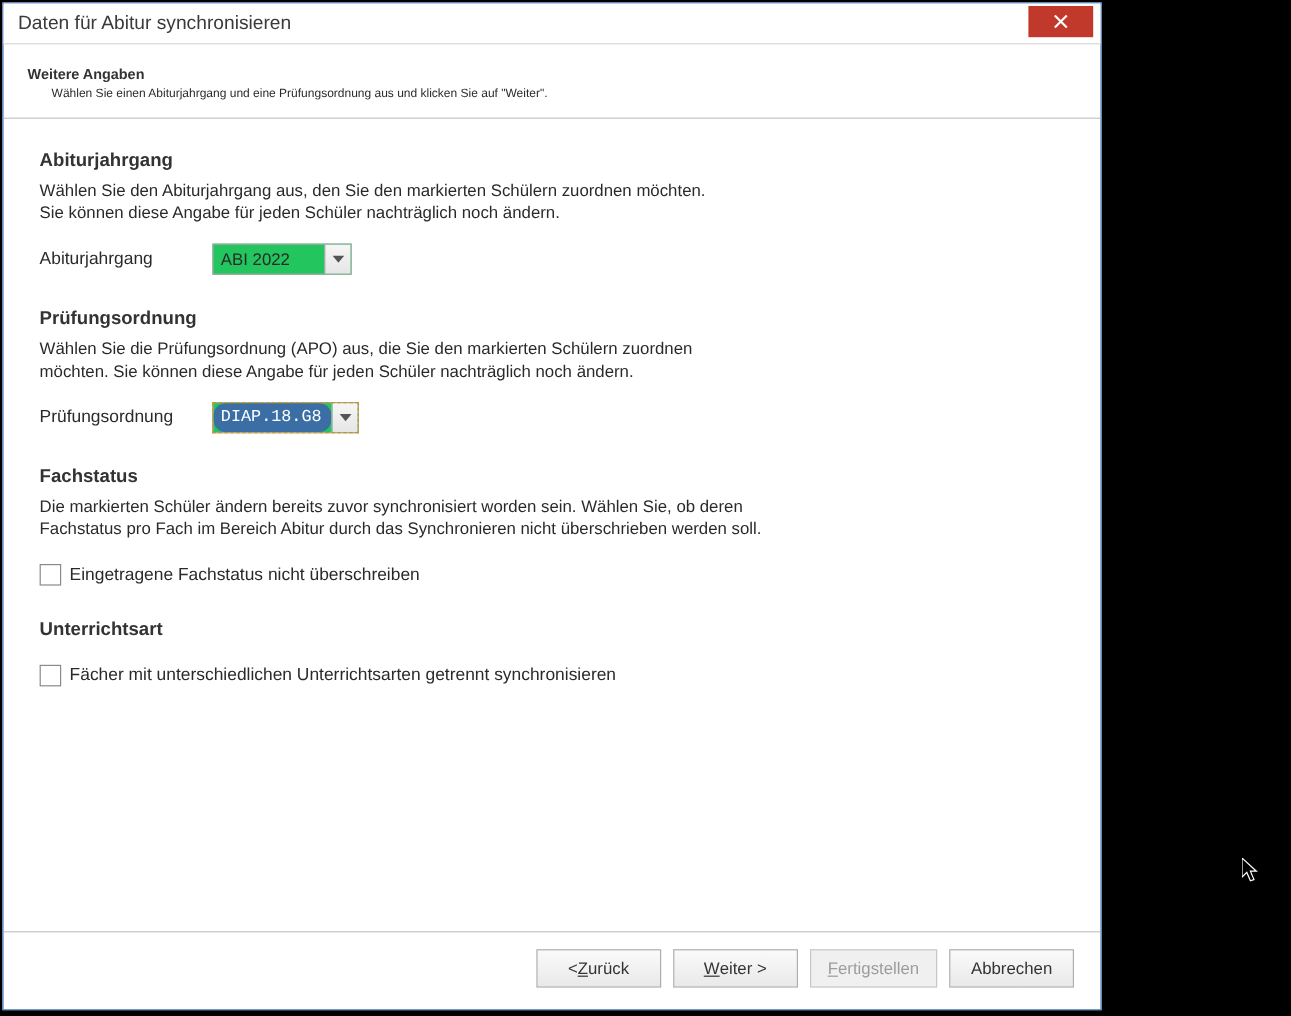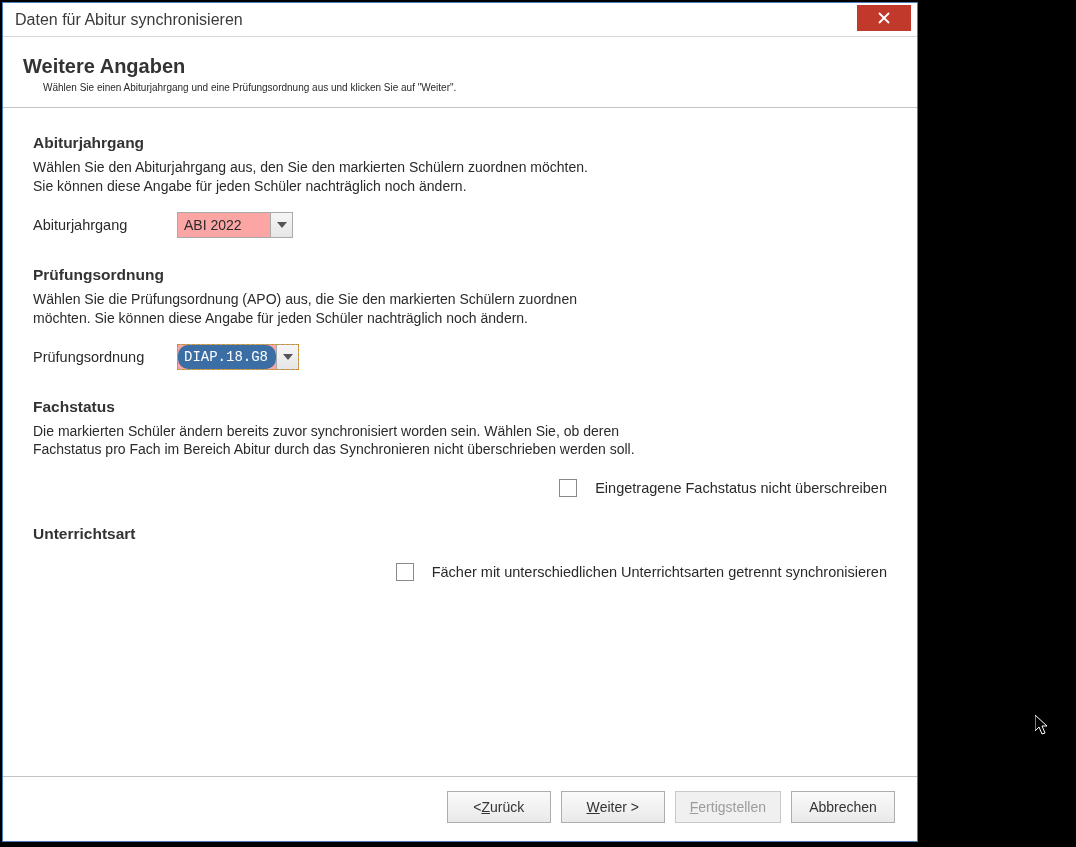--- a/index.html
+++ b/index.html
@@ -44,21 +44,21 @@
     margin-top: -4px;
     cursor: default;
   }
   .close-btn svg { width: 12px; height: 12px; }
   .header-region {
     padding: 18px 20px 14px 20px;
     border-bottom: 1px solid #c4c4c4;
   }
   .header-region h1 {
     margin: 0 0 4px 0;
-    font-size: 20px;
+    font-size: 12px;
     font-weight: bold;
     color: #333;
   }
   .header-region .subtitle {
     margin: 0 0 0 20px;
     font-size: 10px;
   }
   .content {
     flex: 1;
     padding: 26px 30px 10px 30px;
@@ -85,21 +85,21 @@
   .field-label {
     width: 132px;
     font-size: 14.5px;
   }
   .combo {
     position: relative;
     display: inline-flex;
     align-items: stretch;
     border: 1px solid #a9a9a9;
     height: 26px;
-    background: #fca5a5;
+    background: #22c55e;
   }
   .combo.selected .combo-value {
     background: #3a6ea5;
     color: #fff;
     border-radius: 10px;
   }
   .combo.selected-focus {
     outline: 1px dashed #d39023;
     outline-offset: -1px;
   }
@@ -120,23 +120,22 @@
     border-left: 1px solid #a9a9a9;
     background: linear-gradient(#f6f6f6,#e6e6e6);
     display: flex;
     align-items: center;
     justify-content: center;
   }
   .combo-ddb svg { width: 10px; height: 6px; }
   .check-row {
     display: flex;
     align-items: center;
-    gap: 18px;
+    gap: 7px;
     margin-top: 20px;
-    justify-content: flex-end;
   }
   .checkbox {
     width: 18px; height: 18px;
     border: 1px solid #8a8a8a;
     background: #fff;
     display: inline-block;
   }
   .check-label { font-size: 14.5px; }
   .button-bar {
     border-top: 1px solid #c4c4c4;

